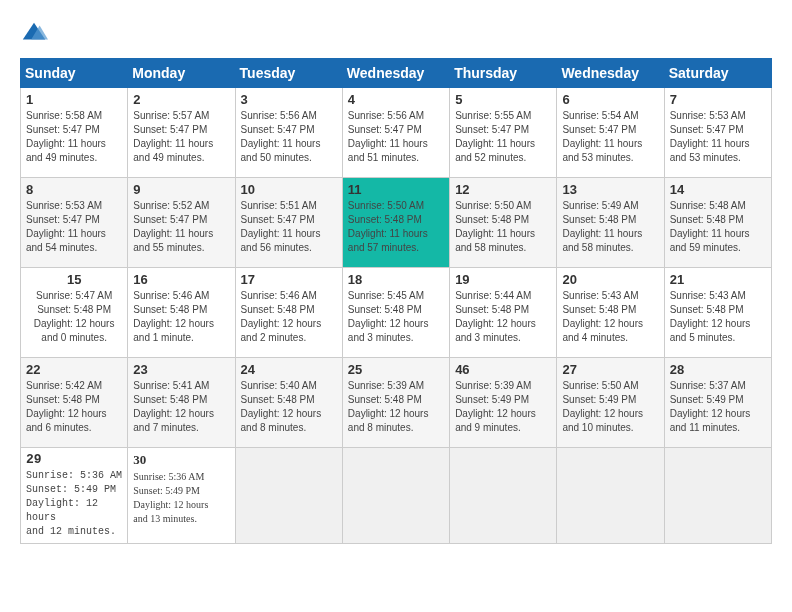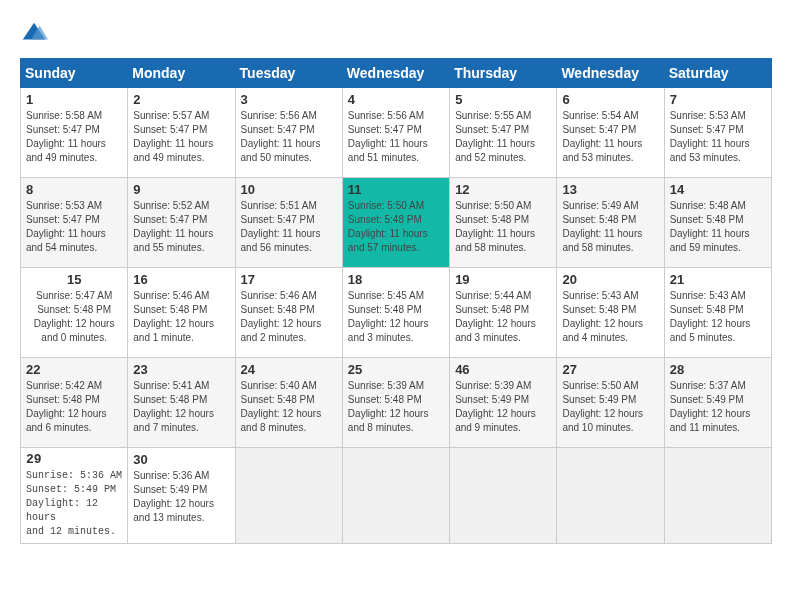--- a/index.html
+++ b/index.html
@@ -327,21 +327,21 @@
         </td>
       </tr>
       <tr>
         <td style="background: rgb(255, 255, 255); font-family: Liberation Mono, monospace;">
           <span class="day-num">29</span>
           <div class="day-info" style="white-space: pre-line;">Sunrise: 5:36 AM
 Sunset: 5:49 PM
 Daylight: 12 hours
 and 12 minutes.</div>
         </td>
-        <td style="background: rgb(255, 255, 255);">
+        <td style="background: rgb(255, 255, 255); font-family: Liberation Serif, serif;">
           <span class="day-num">30</span>
           <div class="day-info" style="white-space: pre-line;">Sunrise: 5:36 AM
 Sunset: 5:49 PM
 Daylight: 12 hours
 and 13 minutes.</div>
         </td>
         <td class="empty"></td>
         <td class="empty"></td>
         <td class="empty"></td>
         <td class="empty"></td>

